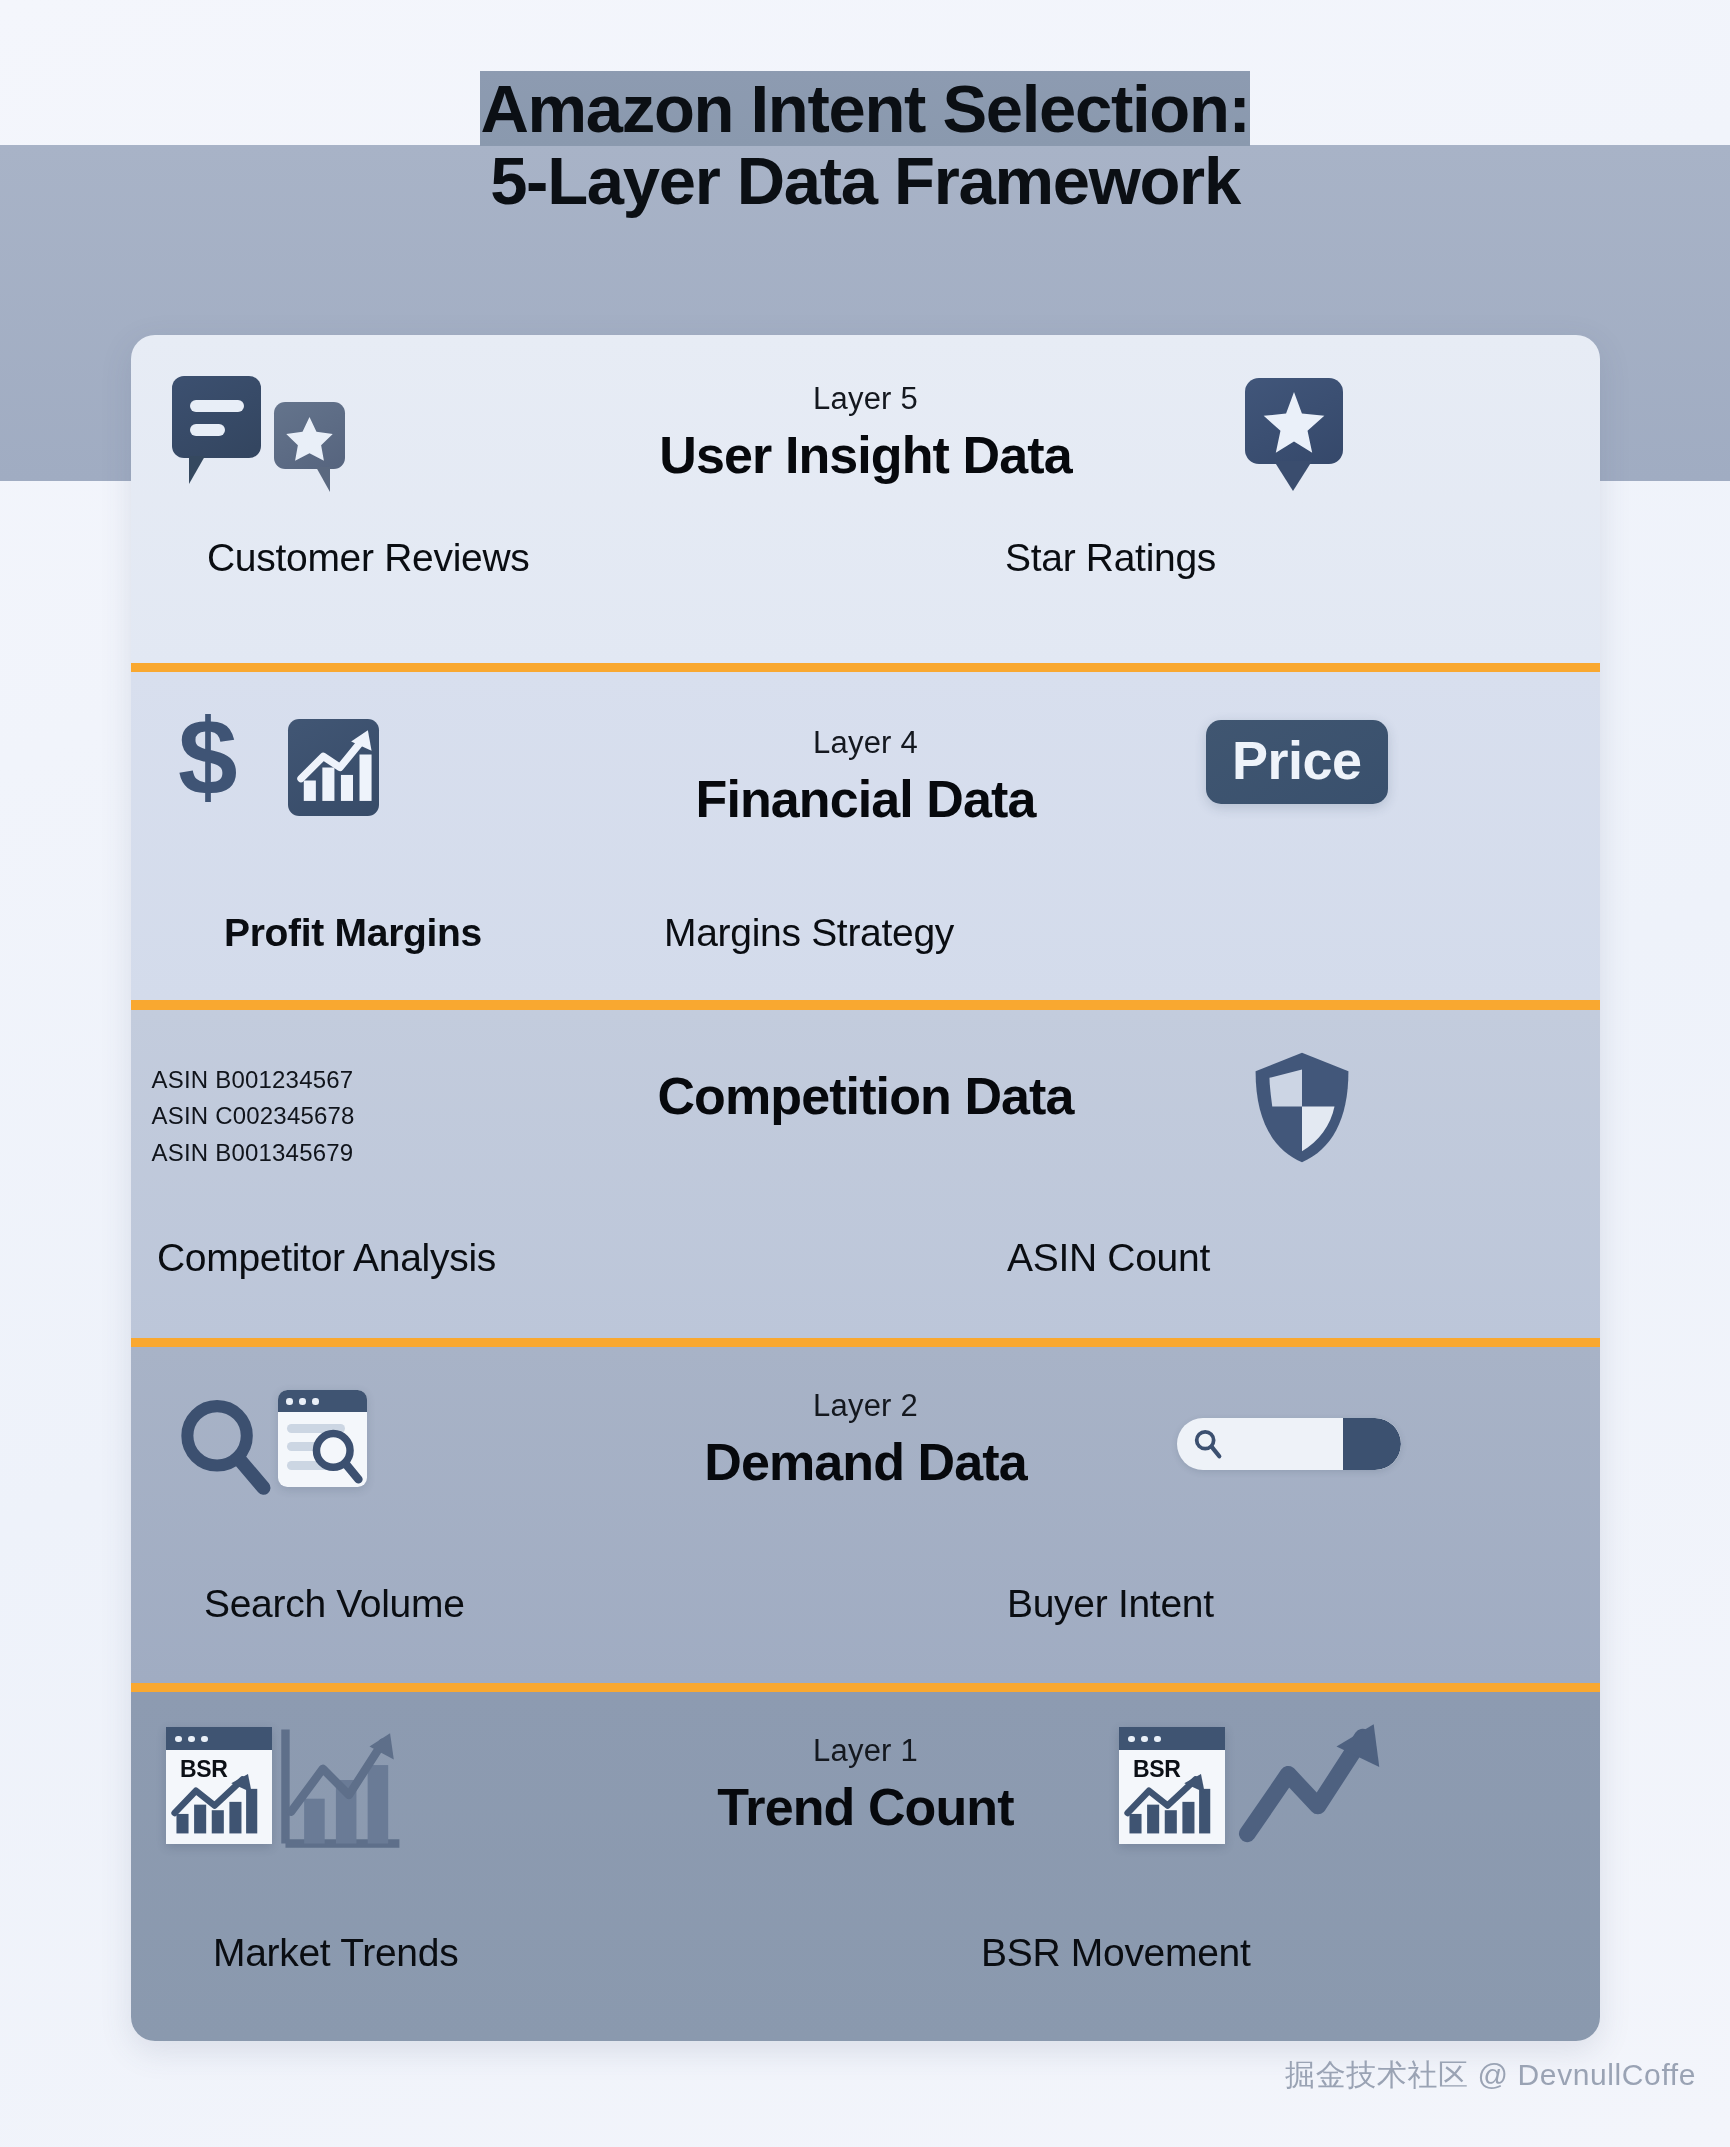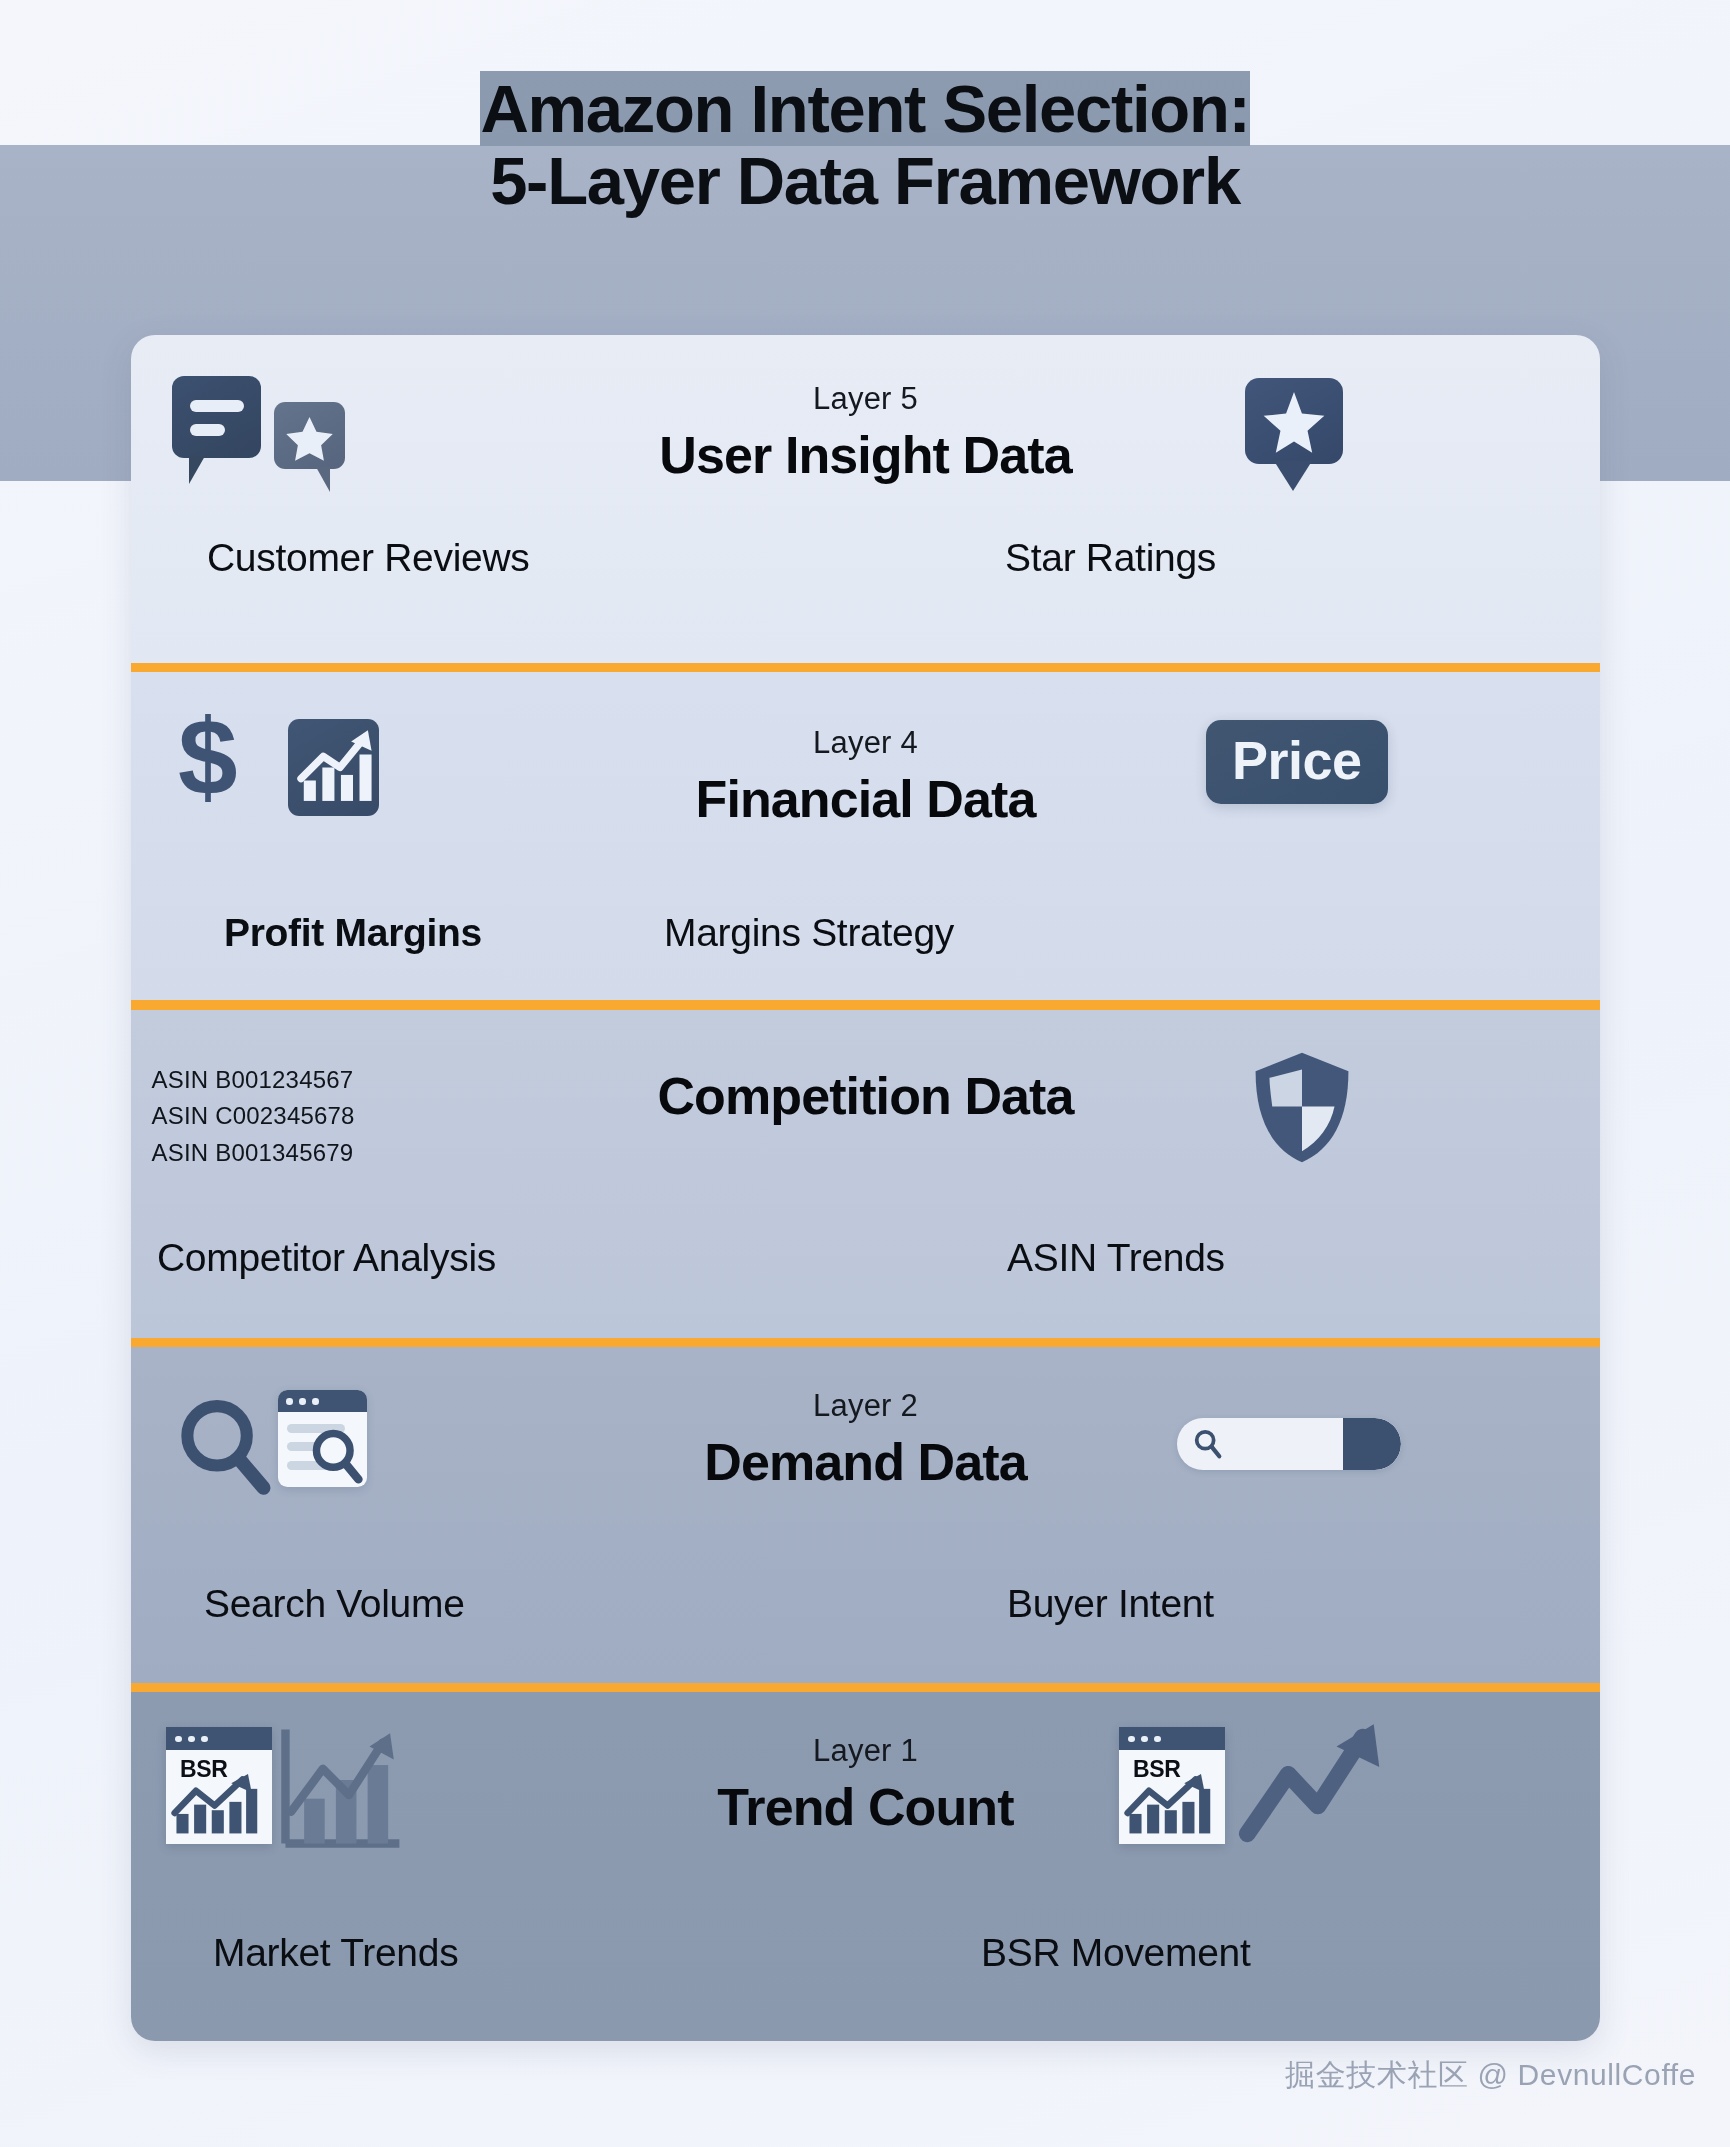--- a/index.html
+++ b/index.html
@@ -356,21 +356,21 @@
           <path d="M56 22 L56 62 L24 62 C22 48 21 36 21 31 Z" fill="#ccd5e4"></path>
           <path d="M56 62 L91 62 C87 82 74 100 56 110 Z" fill="#e3e9f2"></path>
         </svg>
       </div>
 
       <div class="center-block" style="top:45px;">
         <div class="layer-title">Competition Data</div>
       </div>
 
       <div class="cap" style="left:26px; top:226px;">Competitor Analysis</div>
-      <div class="cap" style="left:876px; top:226px;">ASIN Trends</div>
+      <div class="cap" style="left:876px; top:226px;">ASIN Count</div>
     </div>
 
     <div class="divider"></div>
 
     <div class="layer l2">
 
       <div class="icowrap" style="left:45px; top:48px;">
         <svg width="97" height="104" viewBox="0 0 104 112">
           <circle cx="44" cy="44" r="32" stroke="#3c5070" stroke-width="13" fill="none"></circle>
           <line x1="67" y1="68" x2="94" y2="100" stroke="#3c5070" stroke-width="15" stroke-linecap="round"></line>

